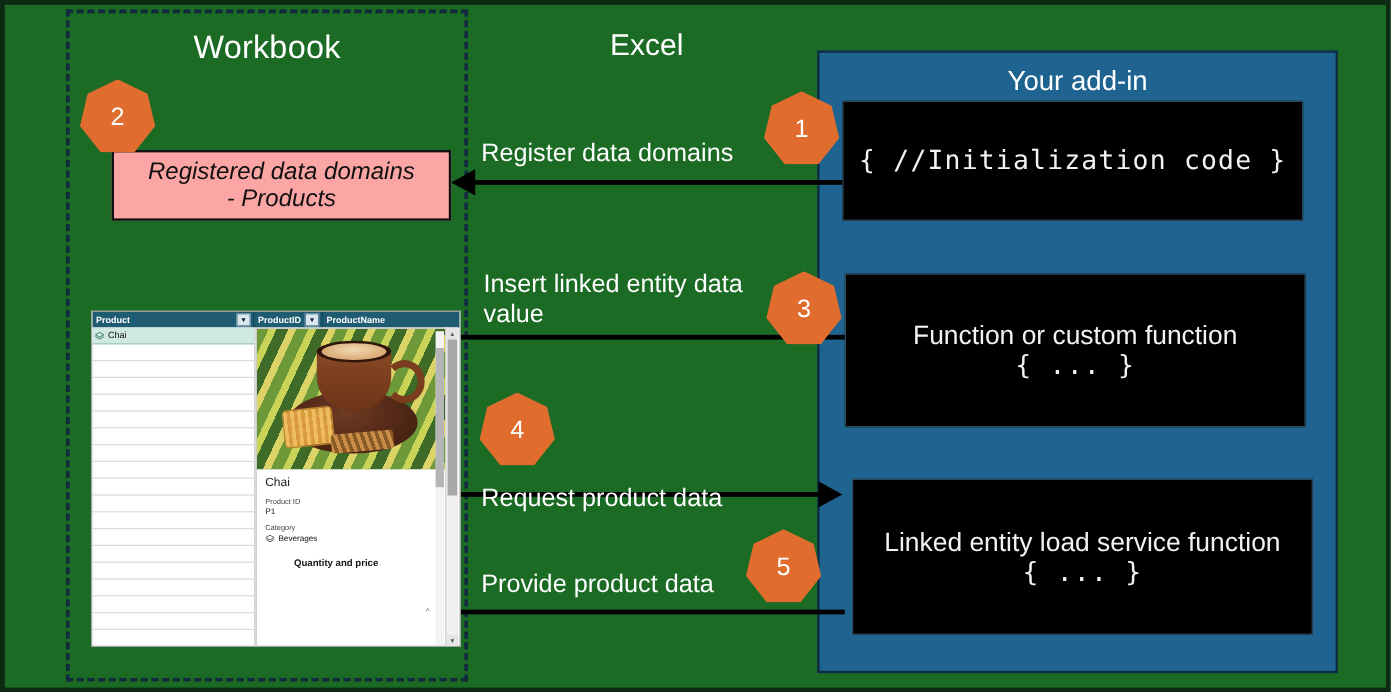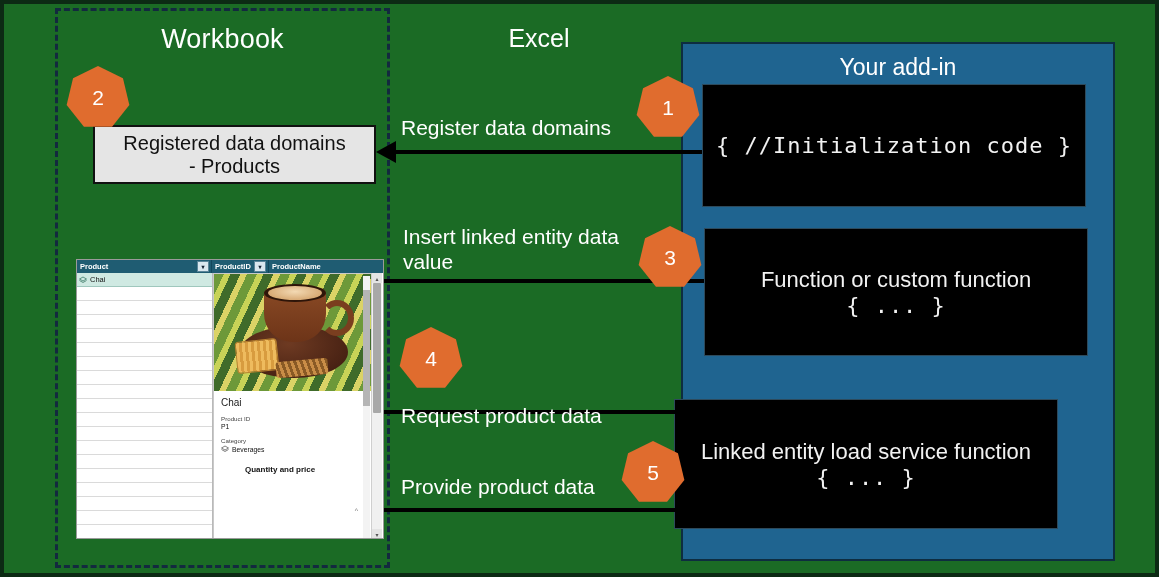--- a/index.html
+++ b/index.html
@@ -38,32 +38,32 @@
   }
   #addin-title{
     position:absolute;left:677px;top:50px;width:434px;text-align:center;
     color:#ffffff;font-size:23px;
   }
   .code-box{
     position:absolute;background:#000000;border:1px solid #2d4a5c;
     box-sizing:border-box;display:flex;flex-direction:column;
     align-items:center;justify-content:center;color:#f2f2f2;text-align:center;
   }
-  #code-init{left:698px;top:80px;width:384px;height:123px;}
+  #code-init{left:698px;top:80px;width:384px;height:100px;}
   #code-func{left:700px;top:224px;width:384px;height:128px;}
-  #code-load{left:670px;top:395px;width:384px;height:130px;}
+  #code-load{left:706px;top:395px;width:384px;height:130px;}
   .code-mono{font-family:"DejaVu Sans Mono","Liberation Mono",monospace;font-size:22px;letter-spacing:1px;}
   .code-sans{font-family:"Liberation Sans",sans-serif;font-size:22px;}
 
   
   #registered-box{
     position:absolute;left:89px;top:121px;width:283px;height:59px;
-    background:#e5e5e5;border:2px solid #111111;box-sizing:border-box;
+    background:#fca5a5;border:2px solid #111111;box-sizing:border-box;
     display:flex;align-items:center;justify-content:center;text-align:center;
-    color:#111111;font-size:20px;line-height:1.15;
+    color:#111111;font-size:20px;line-height:1.15;font-style:italic;
   }
 
   
   .arrow-line{position:absolute;height:4px;background:#000000;}
   .arrow-head{position:absolute;width:0;height:0;}
   .arrow-head.left{border-top:11px solid transparent;border-bottom:11px solid transparent;border-right:20px solid #000;}
   .arrow-head.right{border-top:11px solid transparent;border-bottom:11px solid transparent;border-left:20px solid #000;}
 
   
   .step-label{position:absolute;color:#ffffff;font-size:21px;line-height:1.18;}

